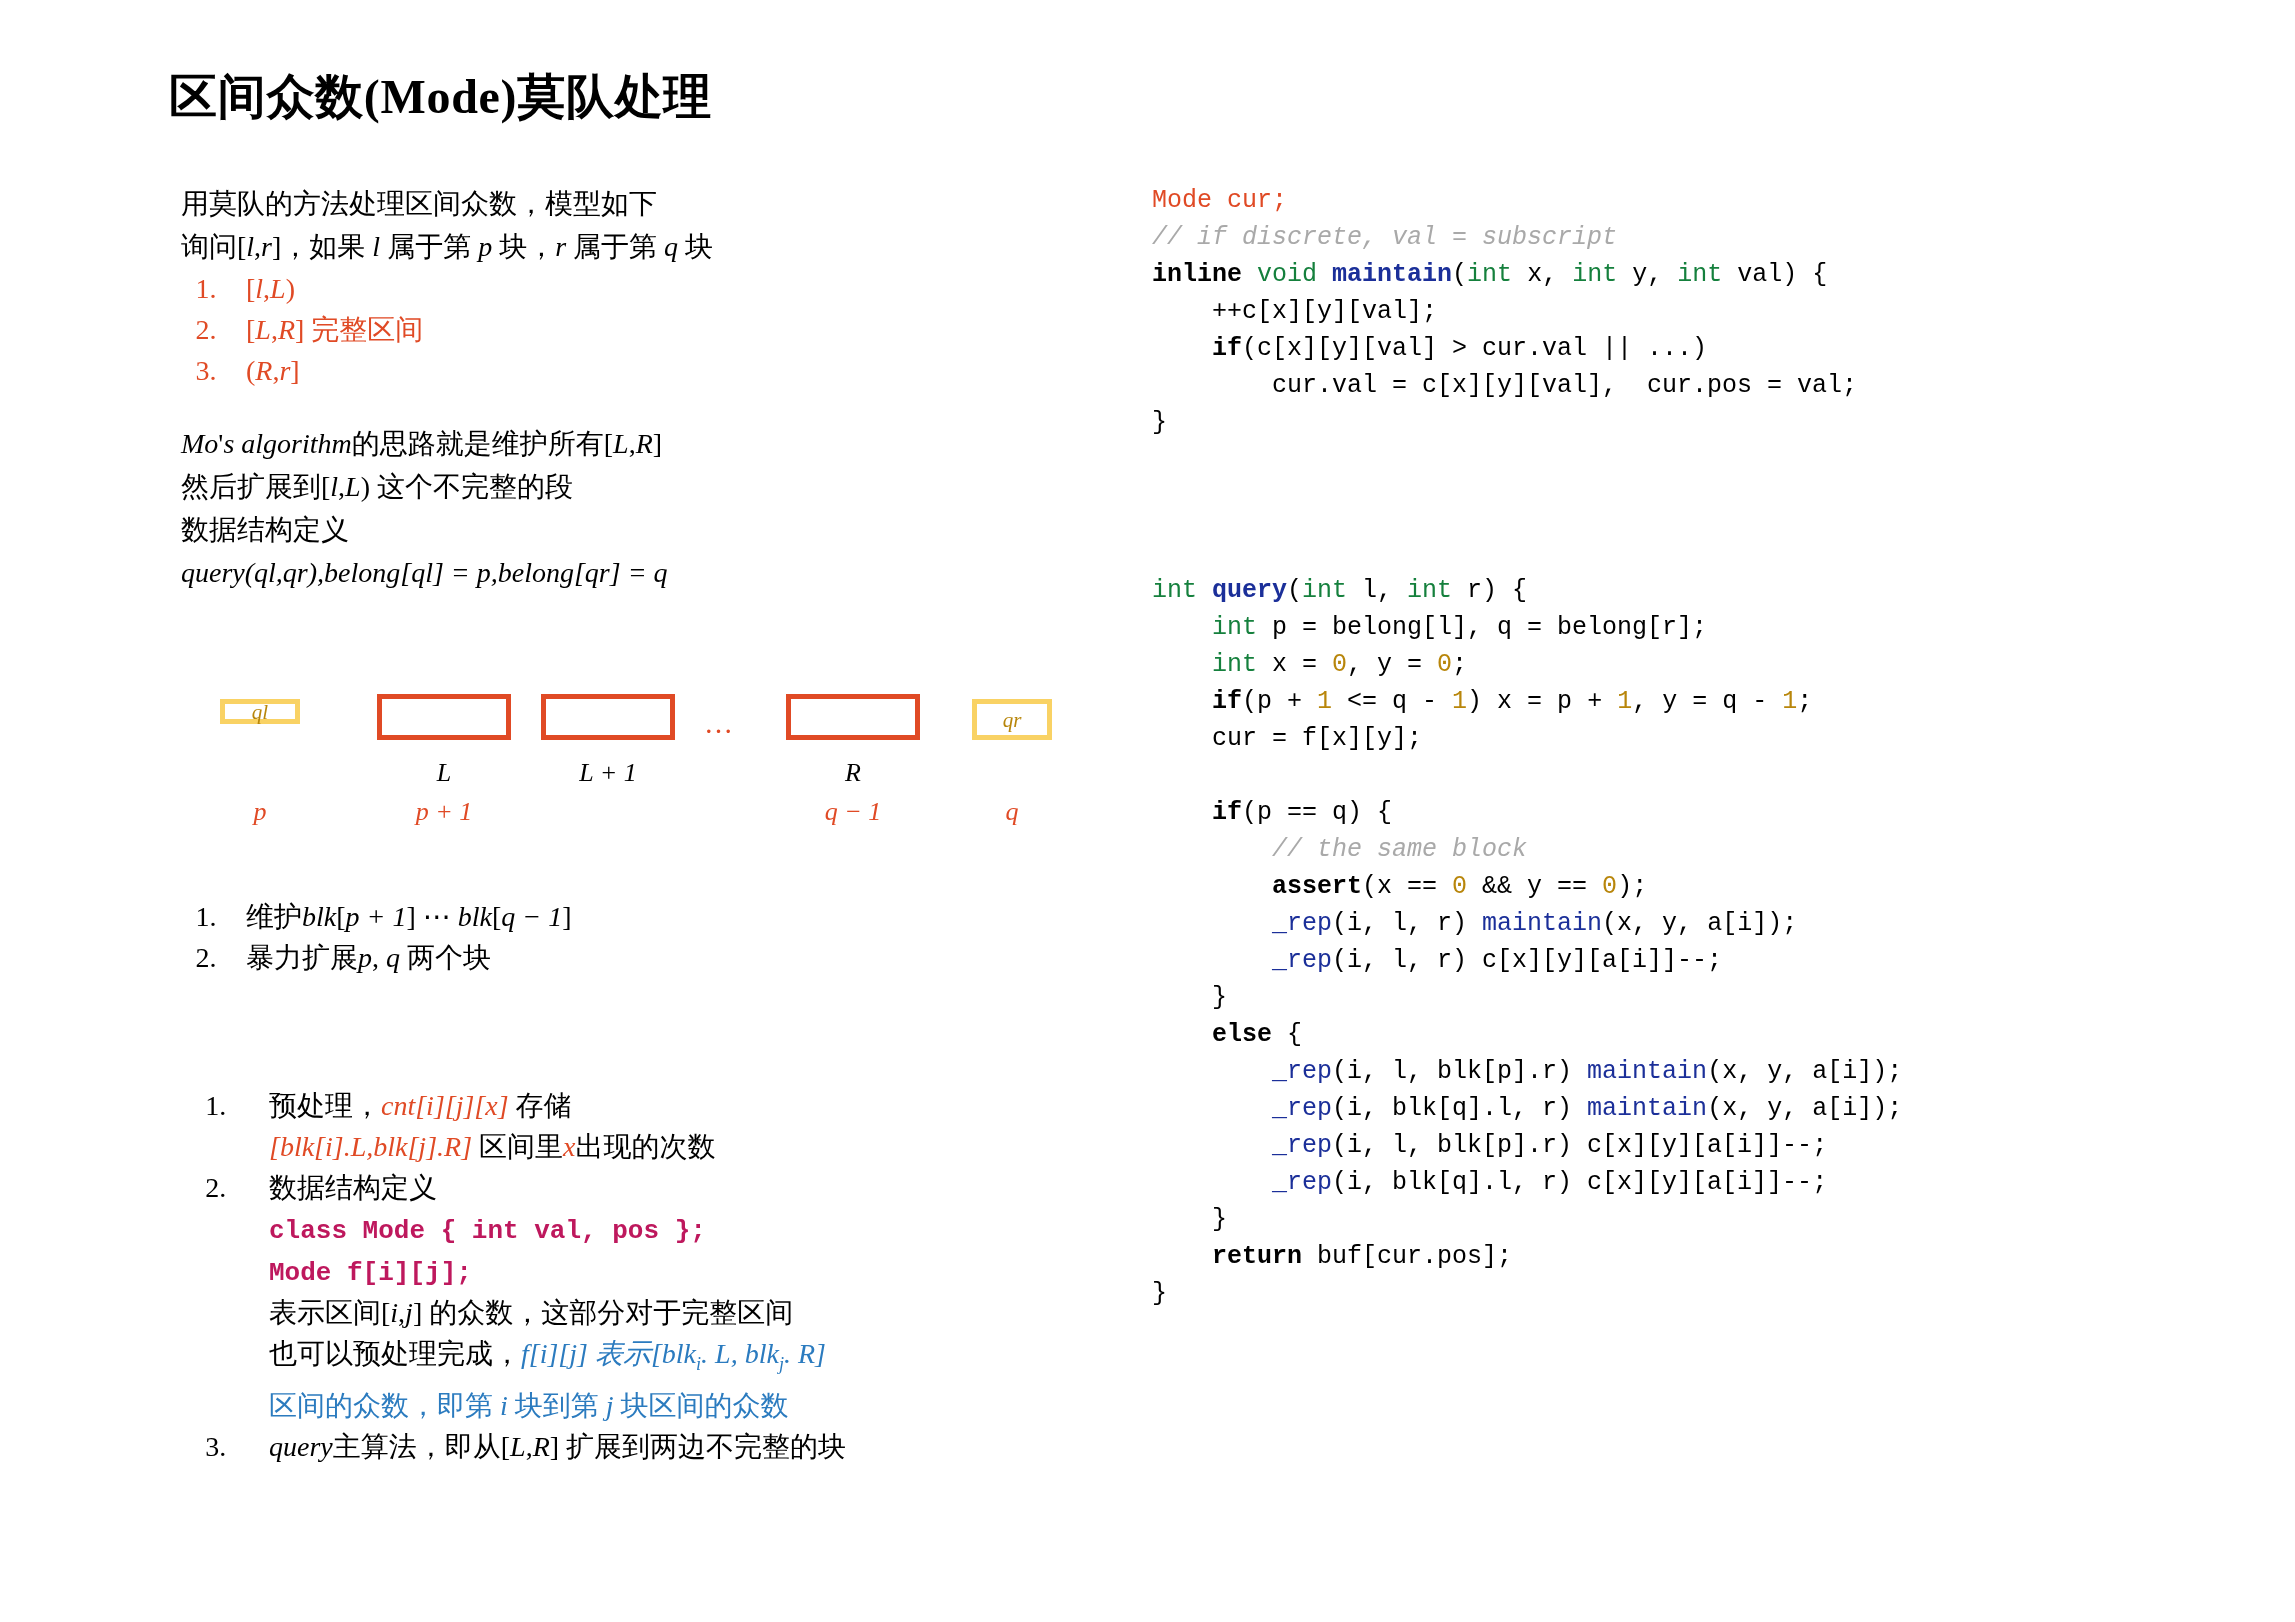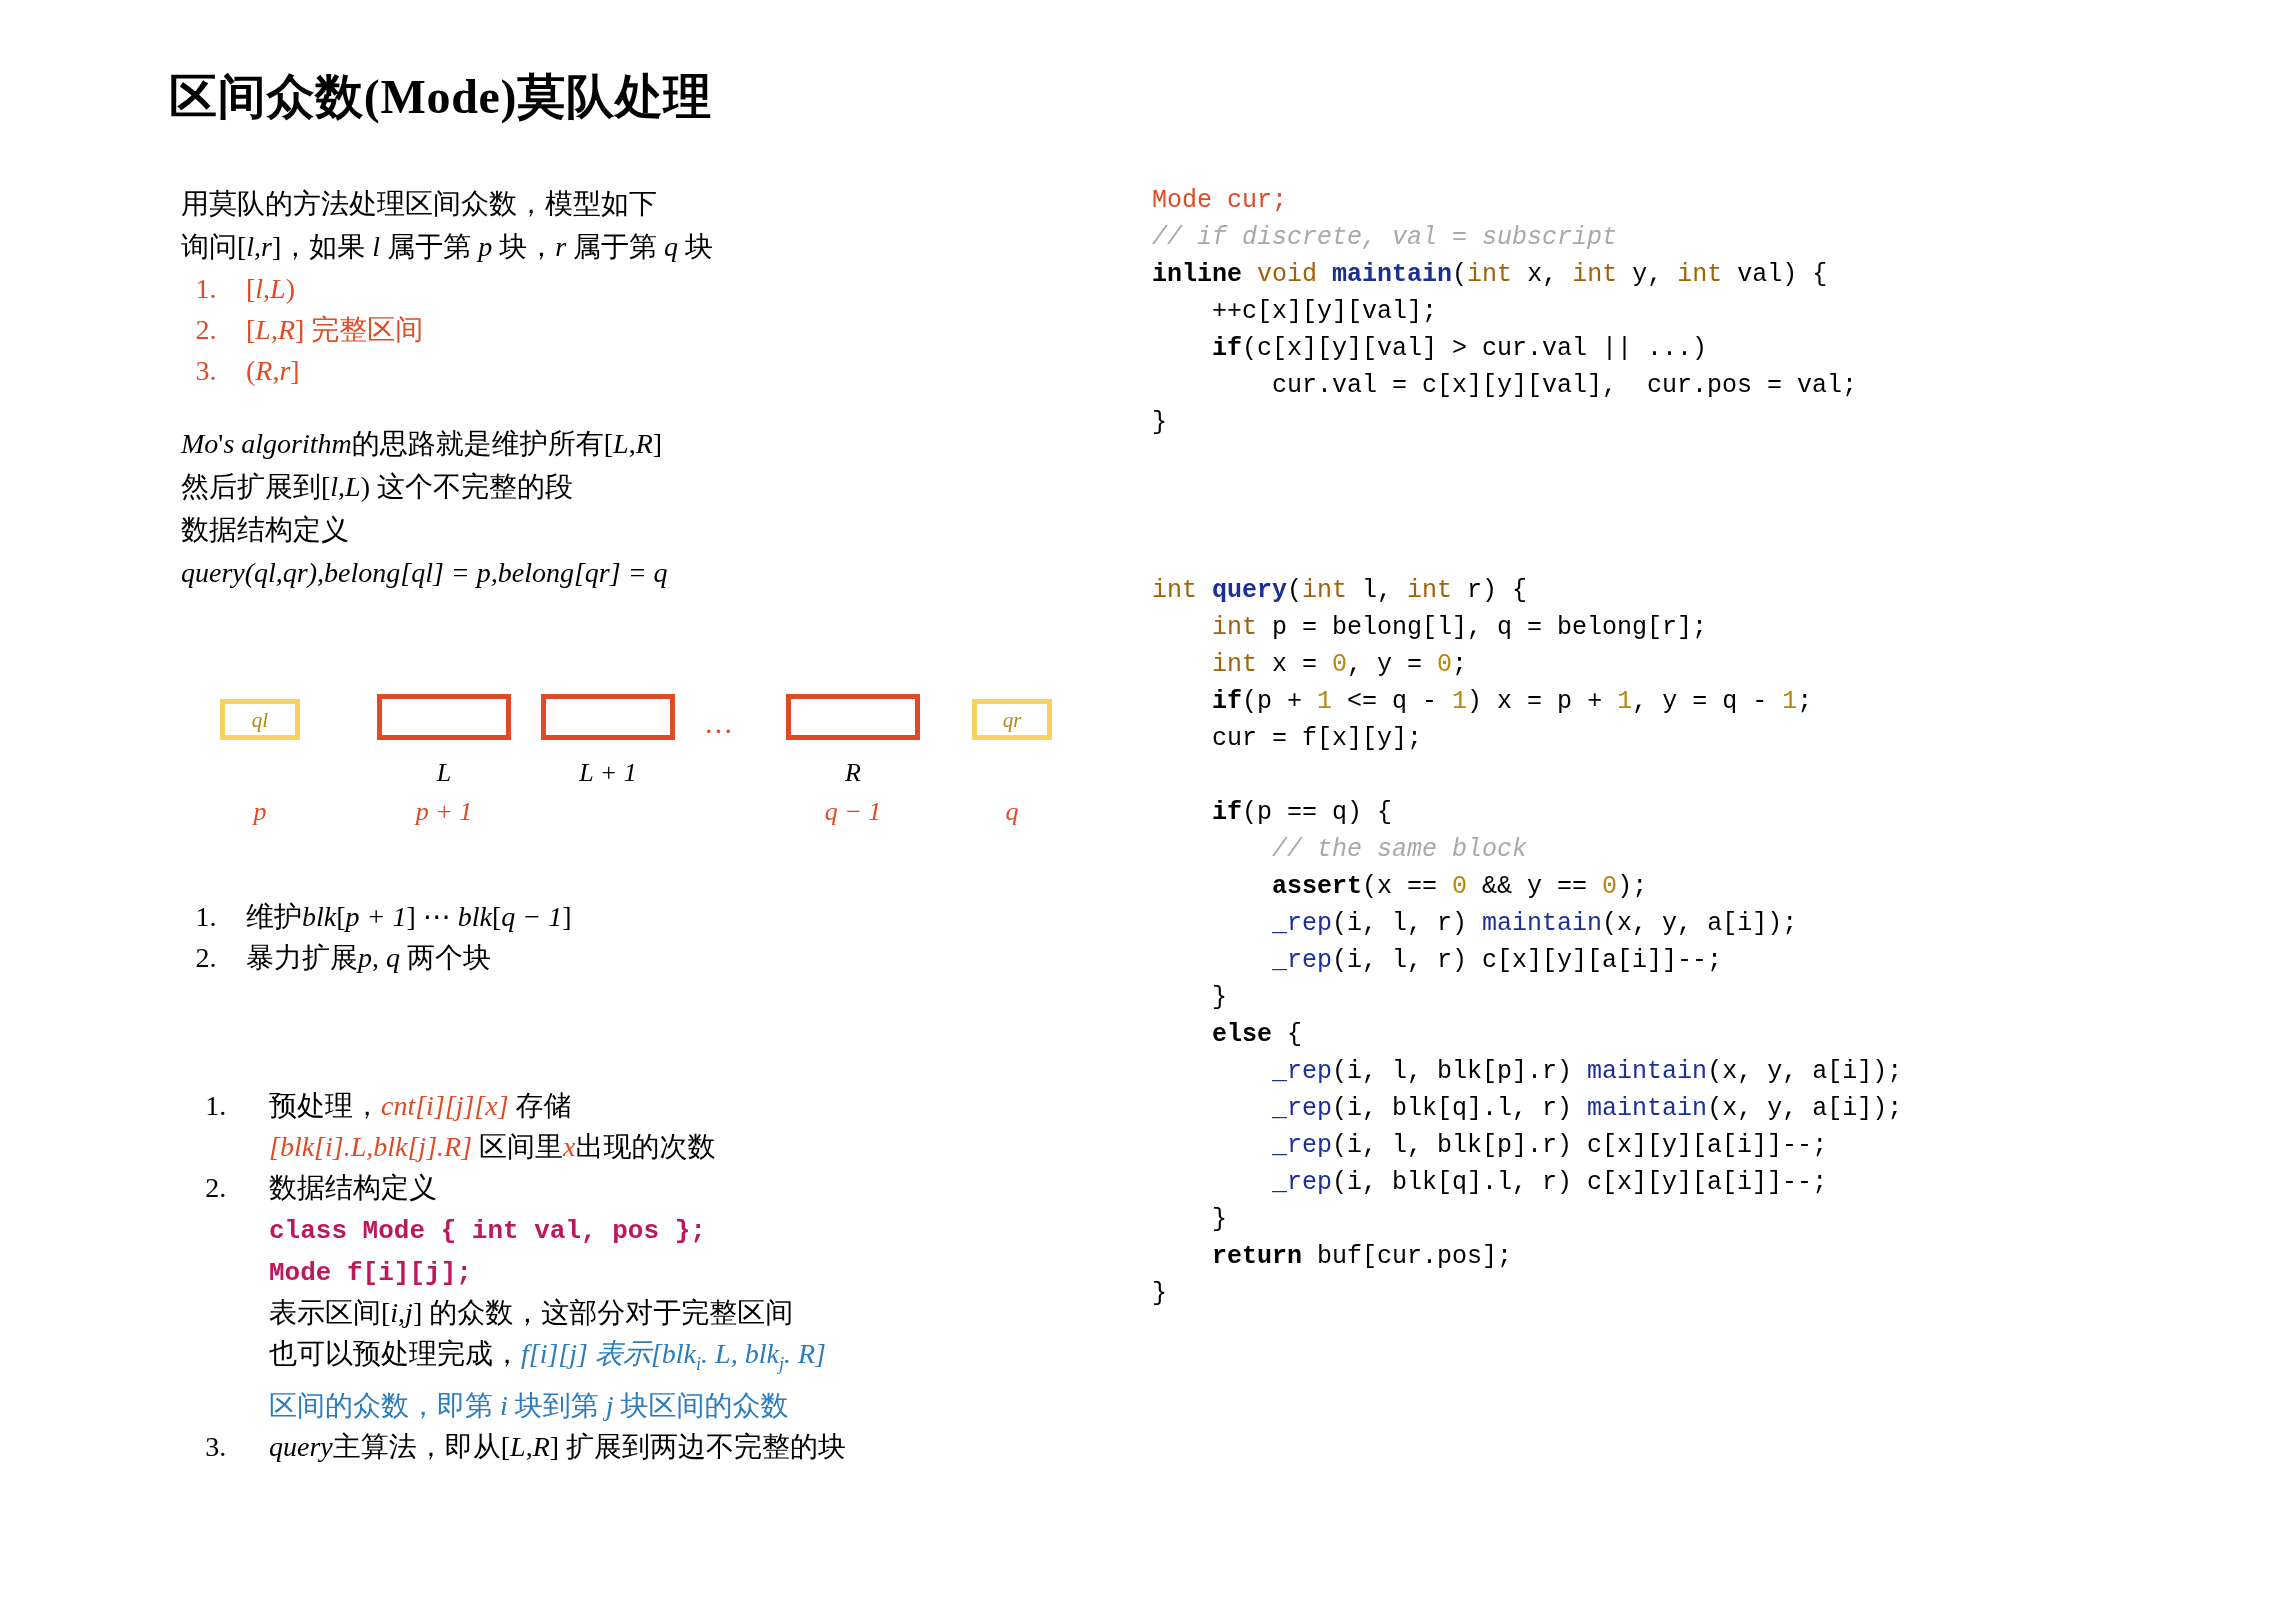--- a/index.html
+++ b/index.html
@@ -113,21 +113,21 @@
   }
 
   
   .code{
     font-family:"Liberation Mono", monospace;
     font-size:25px;
     line-height:37px;
     white-space:pre;
   }
   .code .kw{ color:#000000; font-weight:700; }
-  .code .type{ color:#a16207; }
+  .code .type{ color:#15803d; }
   .code .fn{ color:#1B2F99; font-weight:700; }
   .code .macro{ color:#1B2F99; }
   .code .num{ color:#B8860B; }
   .code .cm{ color:#A9A9A9; font-style:italic; }
   .code .decl{ color:#E04A25; }
   .code .pln{ color:#000000; }
 
   .inline-code{
     font-family:"Liberation Mono", monospace;
     font-size:26px;
@@ -166,21 +166,21 @@
       <div class="prose-line "><i class="mi">Mo</i>'<i class="mi">s</i> <i class="mi">algorithm</i>的思路就是维护所有[<i class="mi">L</i>,<i class="mi">R</i>]</div>
       <div class="prose-line ">然后扩展到[<i class="mi">l</i>,<i class="mi">L</i>) 这个不完整的段</div>
       <div class="prose-line ">数据结构定义</div>
     </div>
 
   <div class="prose-line mi">query(ql,qr),belong[ql] = p,belong[qr] = q</div>
 
 </div>
 
 <div id="diagram">
-    <div class="blk blk-yellow" style="left: 39px; top: 18.3px; width: 80px; height: 41px;">
+    <div class="blk blk-yellow" style="left: 39px; top: 18.3px; width: 80px; height: 25px;">
       <span class="lbl">ql</span>
     </div>
     <div class="blk blk-red" style="left: 196px; top: 13px; width: 134px; height: 46px;"></div>
     <div class="blk blk-red" style="left: 360px; top: 13px; width: 134px; height: 46px;"></div>
     <div class="blk blk-red" style="left: 605px; top: 13px; width: 134px; height: 46px;"></div>
     <div class="blk blk-yellow" style="left: 791px; top: 18.3px; width: 80px; height: 41px;">
       <span class="lbl">qr</span>
     </div>
     <div class="dots" style="left: 523px; top: 26px;">…</div>
     <div class="dlabel" style="left: 204px; top: 77px; width: 118px;">L</div>

